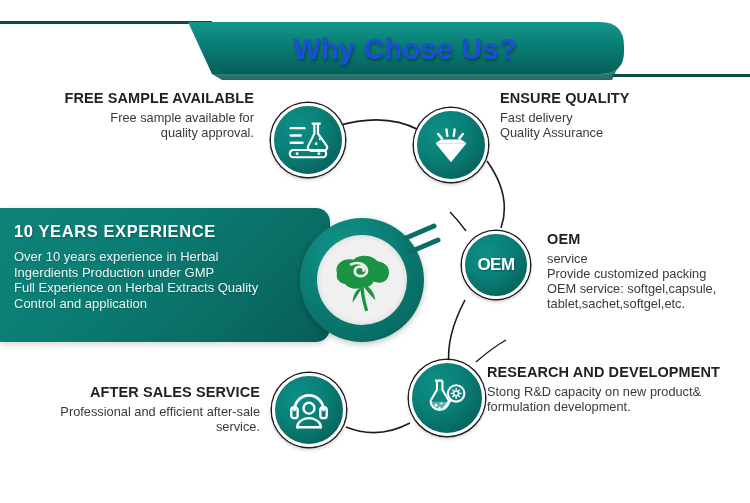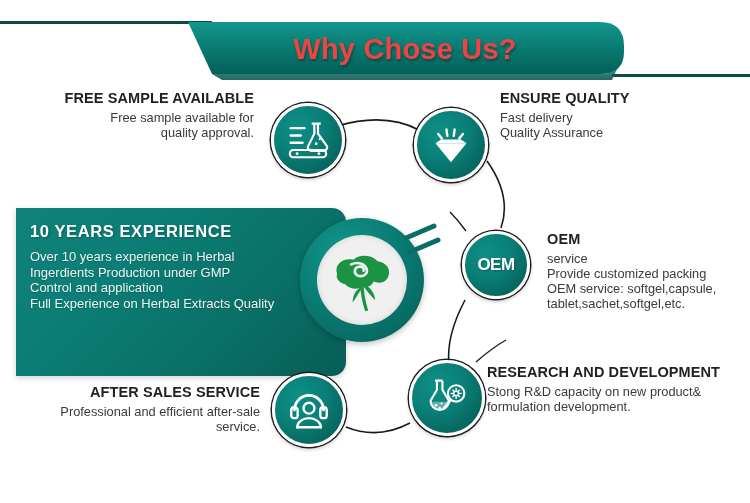--- a/index.html
+++ b/index.html
@@ -8,31 +8,31 @@
     font-family:"Liberation Sans", sans-serif;
     position:relative;overflow:hidden;
   }
   #stage{position:absolute;left:0;top:0;width:750px;height:503px;}
 
   
   .hdr-svg{position:absolute;left:0;top:0;width:750px;height:95px;}
   .hdr-title{
     position:absolute;left:185px;top:27px;width:440px;height:44px;
     display:flex;align-items:center;justify-content:center;
-    color:#ef4444;font-size:29px;font-weight:bold;letter-spacing:.2px;
+    color:#1d4ed8;font-size:29px;font-weight:bold;letter-spacing:.2px;
     text-shadow:1px 2px 3px rgba(0,0,0,.35);
     white-space:nowrap;pointer-events:none;
   }
 
   
   .links{position:absolute;left:0;top:0;width:750px;height:503px;}
 
   
   .panel{
-    position:absolute;left:16px;top:208px;width:330px;height:168px;
+    position:absolute;left:0;top:208px;width:330px;height:134px;
     border-radius:0 14px 14px 0;
     background:linear-gradient(135deg,#0f8279 0%,#0b7d74 35%,#0a6e66 70%,#075d57 100%);
     box-shadow:0 2px 6px rgba(0,0,0,.18);
     overflow:hidden;
   }
   .panel-inner{padding:14px 18px 0 14px;}
   .panel h3{
     margin:0 0 8px 0;color:#ffffff;font-size:16.5px;font-weight:bold;
     letter-spacing:.6px;text-shadow:1px 1px 2px rgba(0,0,0,.25);
   }
@@ -127,22 +127,22 @@
 
       <path d="M466,231 Q458,220 450,212" stroke-width="1.4"></path>
     </g>
   </svg>
 
   <div class="panel">
     <div class="panel-inner">
       <h3>10 YEARS  EXPERIENCE</h3>
       <p>Over 10 years experience in Herbal</p>
       <p>Ingerdients Production under GMP</p>
+      <p>Full Experience on Herbal Extracts Quality</p>
       <p>Control and application</p>
-      <p>Full Experience on Herbal Extracts Quality</p>
     </div>
   </div>
 
   <div class="center-ring"></div>
   <div class="center-white">
     <svg width="78" height="78" viewBox="0 0 100 100">
       <g fill="#1a9443">
         <path d="M18,42 C14,30 26,21 39,24 C46,17 62,17 70,26 C82,27 88,38 83,47
                  C80,53 72,55 65,52 C62,58 56,61 50,59 C43,63 33,61 28,55
                  C21,54 16,48 18,42 Z"></path>

